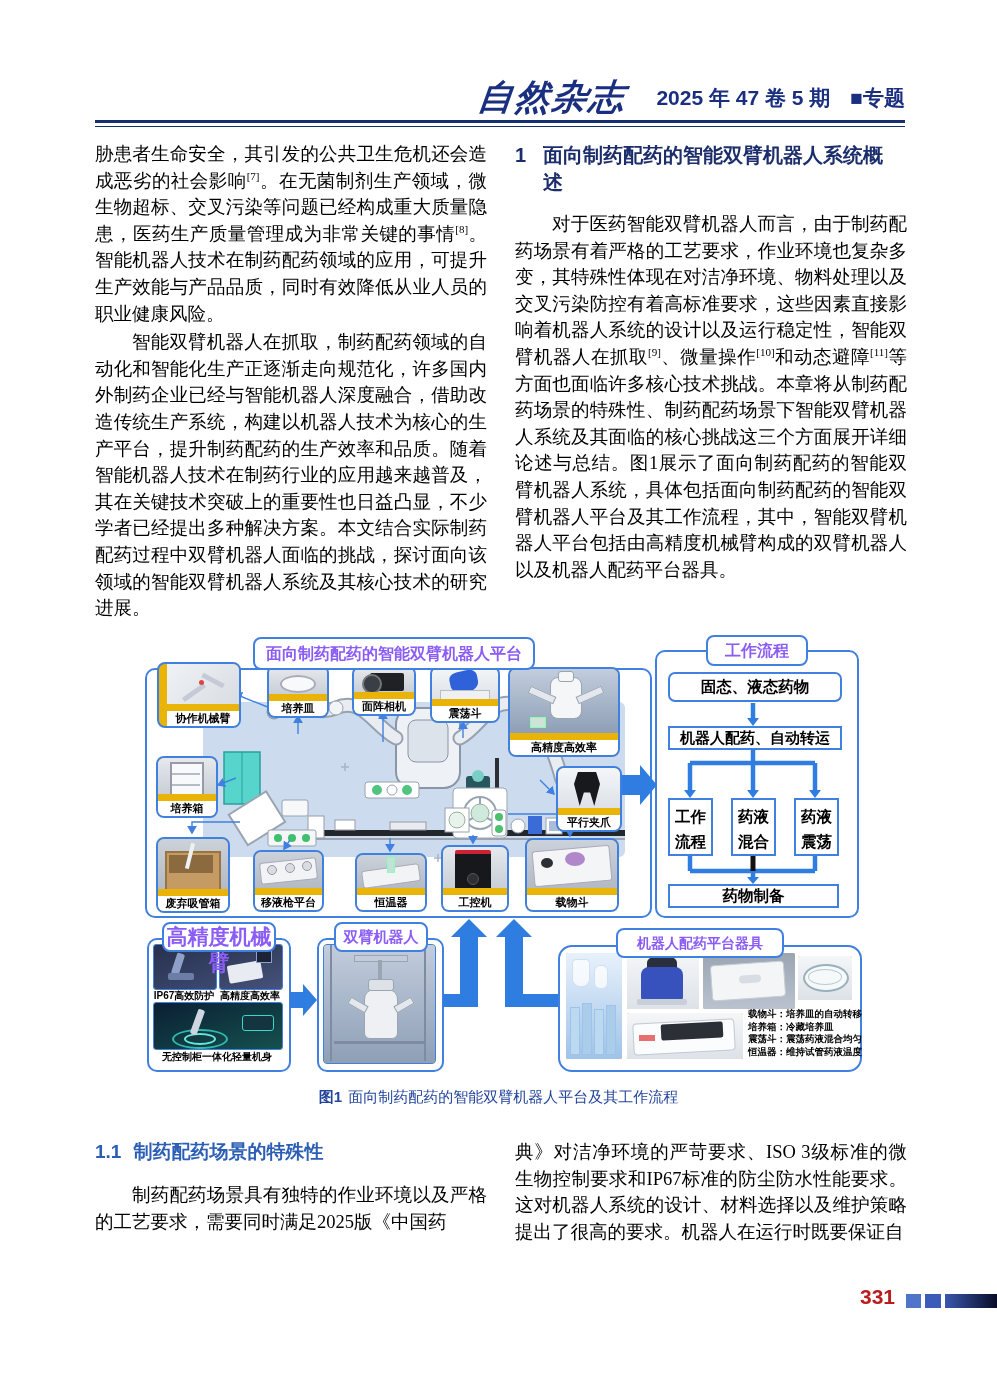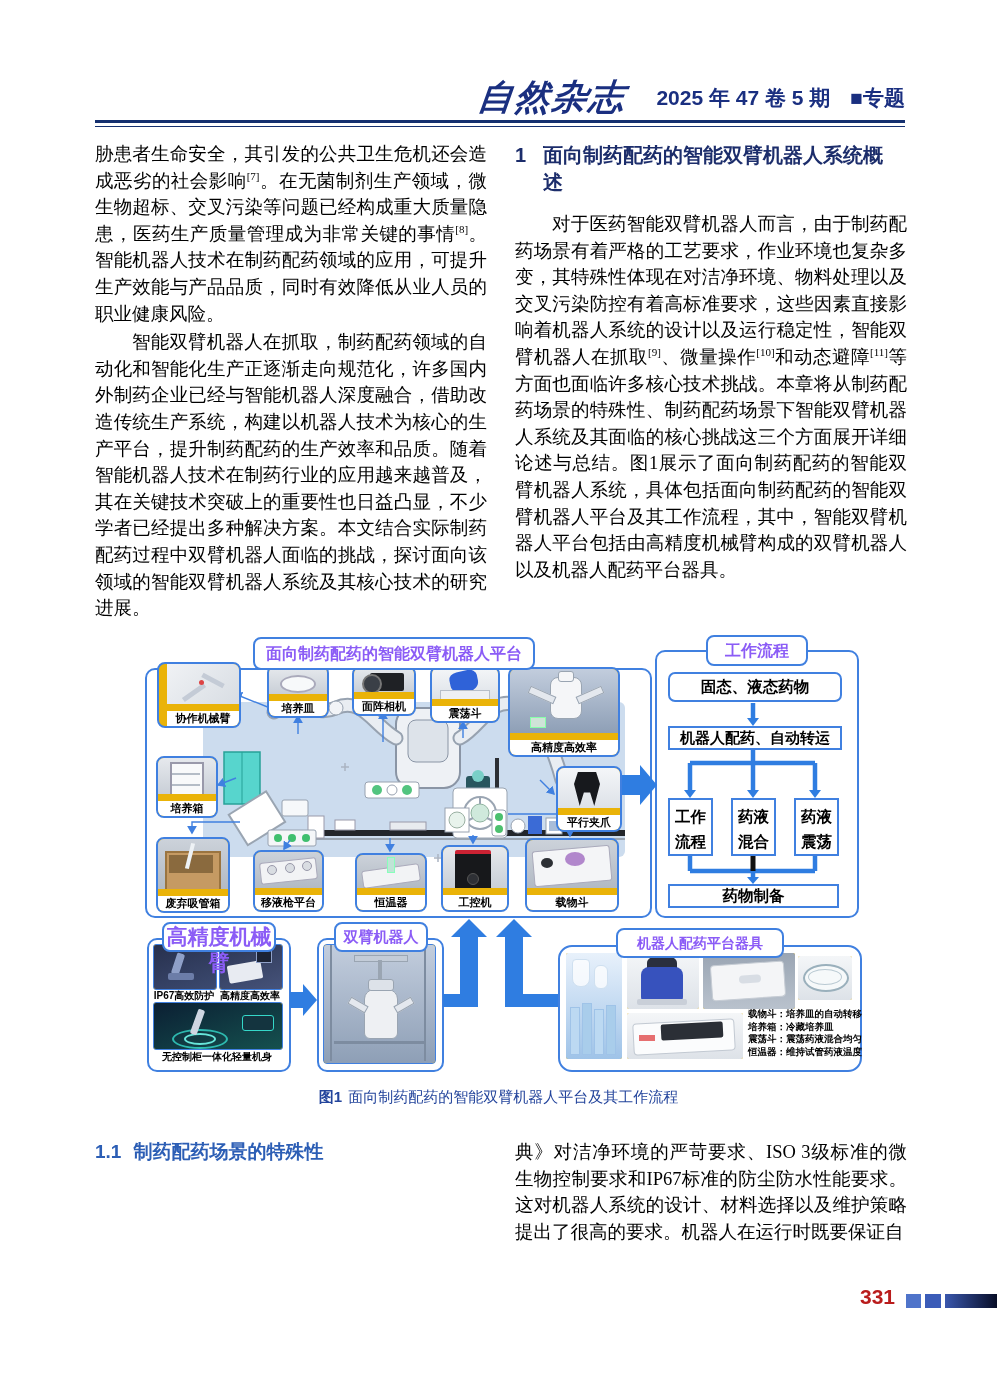--- a/index.html
+++ b/index.html
@@ -422,20 +422,23 @@
     <div>恒温器：维持试管药液温度</div>
   </div>
 
   <div class="caption">
     <span class="cl">图1</span><span>面向制药配药的智能双臂机器人平台及其工作流程</span>
   </div>
 
   <div class="h2" style="left:95px;top:1139px;">
     <span class="num">1.1</span><span>制药配药场景的特殊性</span>
   </div>
+  <div class="col" style="left:95px;top:1182px;">
+    <p class="indent">制药配药场景具有独特的作业环境以及严格的工艺要求，需要同时满足2025版《中国药</p>
+  </div>
   <div class="col" style="left:515px;top:1139px;">
     <p>典》对洁净环境的严苛要求、ISO 3级标准的微生物控制要求和IP67标准的防尘防水性能要求。这对机器人系统的设计、材料选择以及维护策略提出了很高的要求。机器人在运行时既要保证自</p>
   </div>
 
   <div class="pageno">331</div>
   <div class="sq1"></div>
   <div class="sq2"></div>
   <div class="bar"></div>
 
 </div>

